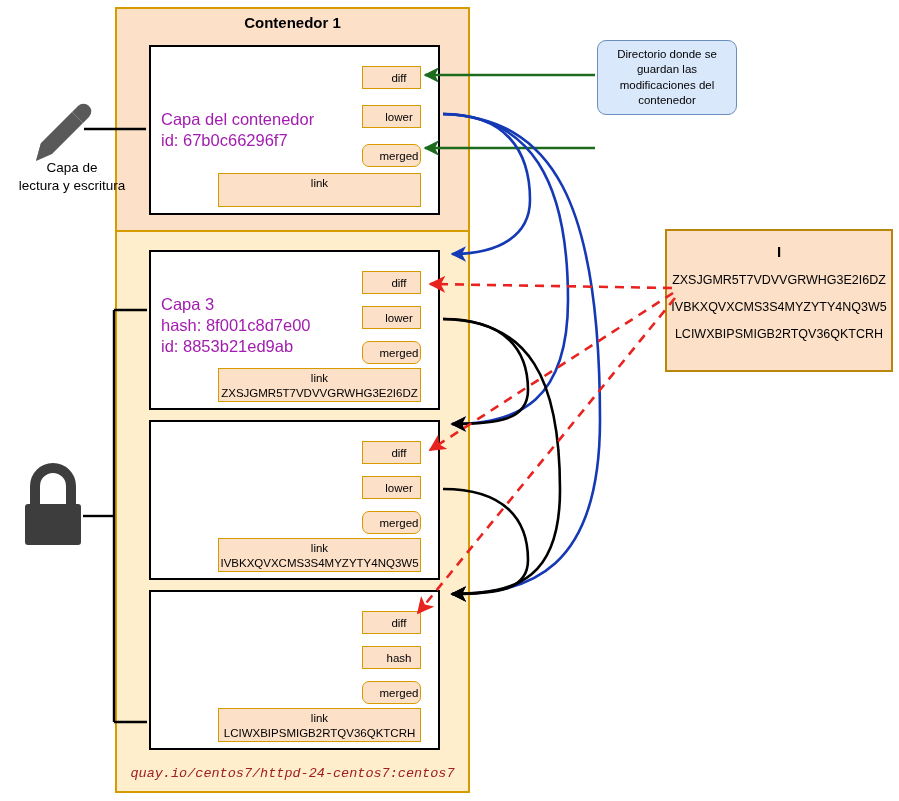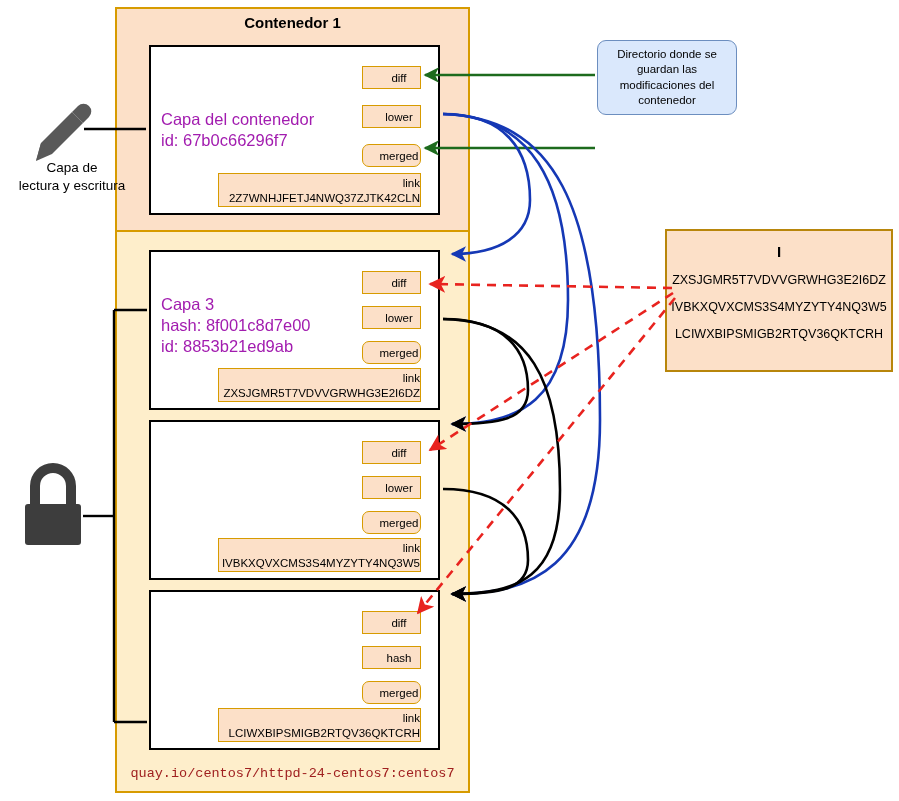--- a/index.html
+++ b/index.html
@@ -33,20 +33,21 @@
     left: 115px; top: 14px; width: 355px;
     text-align: center;
     font-size: 15px; font-weight: bold; color: #000;
   }
   #image-name {
     left: 115px; top: 766px; width: 355px;
     text-align: center;
     font-family: "Liberation Mono", monospace;
     font-size: 13.5px;
     color: #a02020;
+    font-style: italic;
   }
 
   
   .layer {
     background: #ffffff;
     border: 2px solid #000000;
   }
   #layer-ctr  { left: 149px; top: 45px;  width: 291px; height: 170px; }
   #layer-3    { left: 149px; top: 250px; width: 291px; height: 160px; }
   #layer-2    { left: 149px; top: 420px; width: 291px; height: 160px; }
@@ -83,21 +84,21 @@
   #layer-ctr .chip.c3 { top: 97px; }
 
   
   .linkbox {
     position: absolute;
     left: 67px; width: 203px; height: 34px;
     background: #fce0c8;
     border: 1.6px solid #d79b00;
     font-size: 11.5px;
     color: #000;
-    text-align: right;
+    text-align: center;
     line-height: 1.28;
     padding-top: 2px;
   }
   #layer-ctr .linkbox { top: 126px; }
   #layer-3 .linkbox, #layer-2 .linkbox, #layer-1 .linkbox { top: 116px; }
   .linkbox .lk-title { display: block; }
   .linkbox .lk-val { display: block; }
 
   
   #info-panel {
@@ -162,21 +163,20 @@
   <div class="abs" id="container-title">Contenedor 1</div>
 
   <div class="abs layer" id="layer-ctr">
     <div class="layer-text">Capa del contenedor
 id: 67b0c66296f7</div>
     <div class="chip c1">diff</div>
     <div class="chip c2">lower</div>
     <div class="chip c3">merged</div>
     <div class="linkbox">
       <span class="lk-title">link</span>
-      <span class="lk-val">2Z7WNHJFETJ4NWQ37ZJTK42CLN</span>
     </div>
   </div>
 
   <div class="abs layer" id="layer-3">
     <div class="layer-text">Capa 3
 hash: 8f001c8d7e00
 id: 8853b21ed9ab</div>
     <div class="chip c1">diff</div>
     <div class="chip c2">lower</div>
     <div class="chip c3">merged</div>

